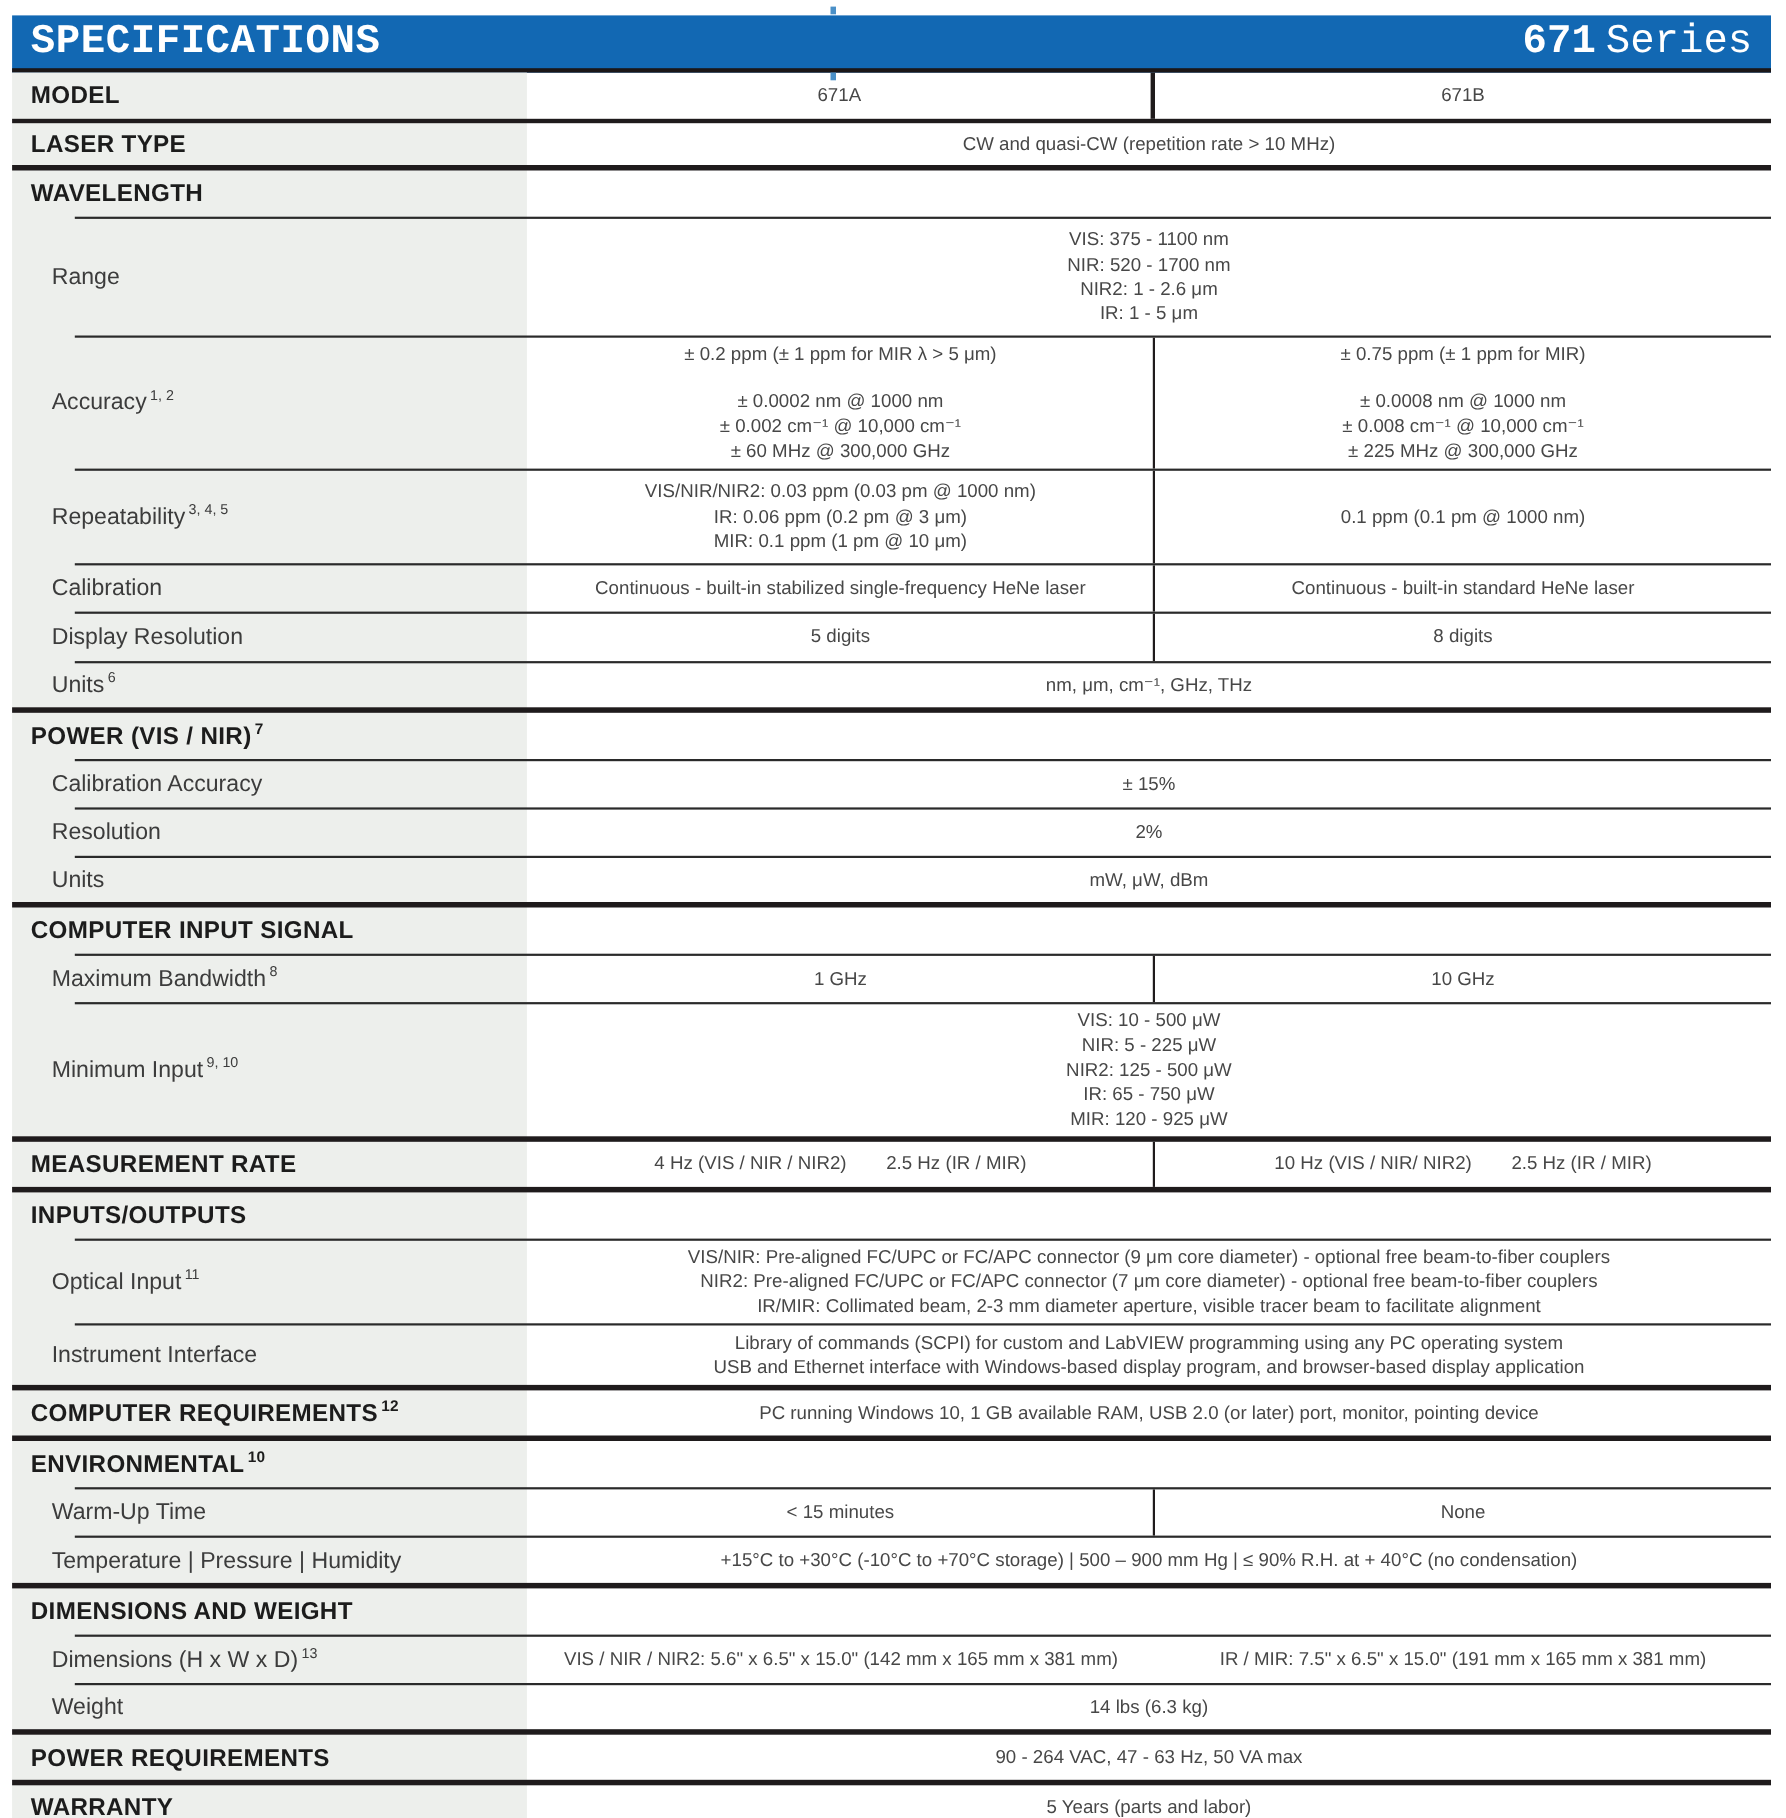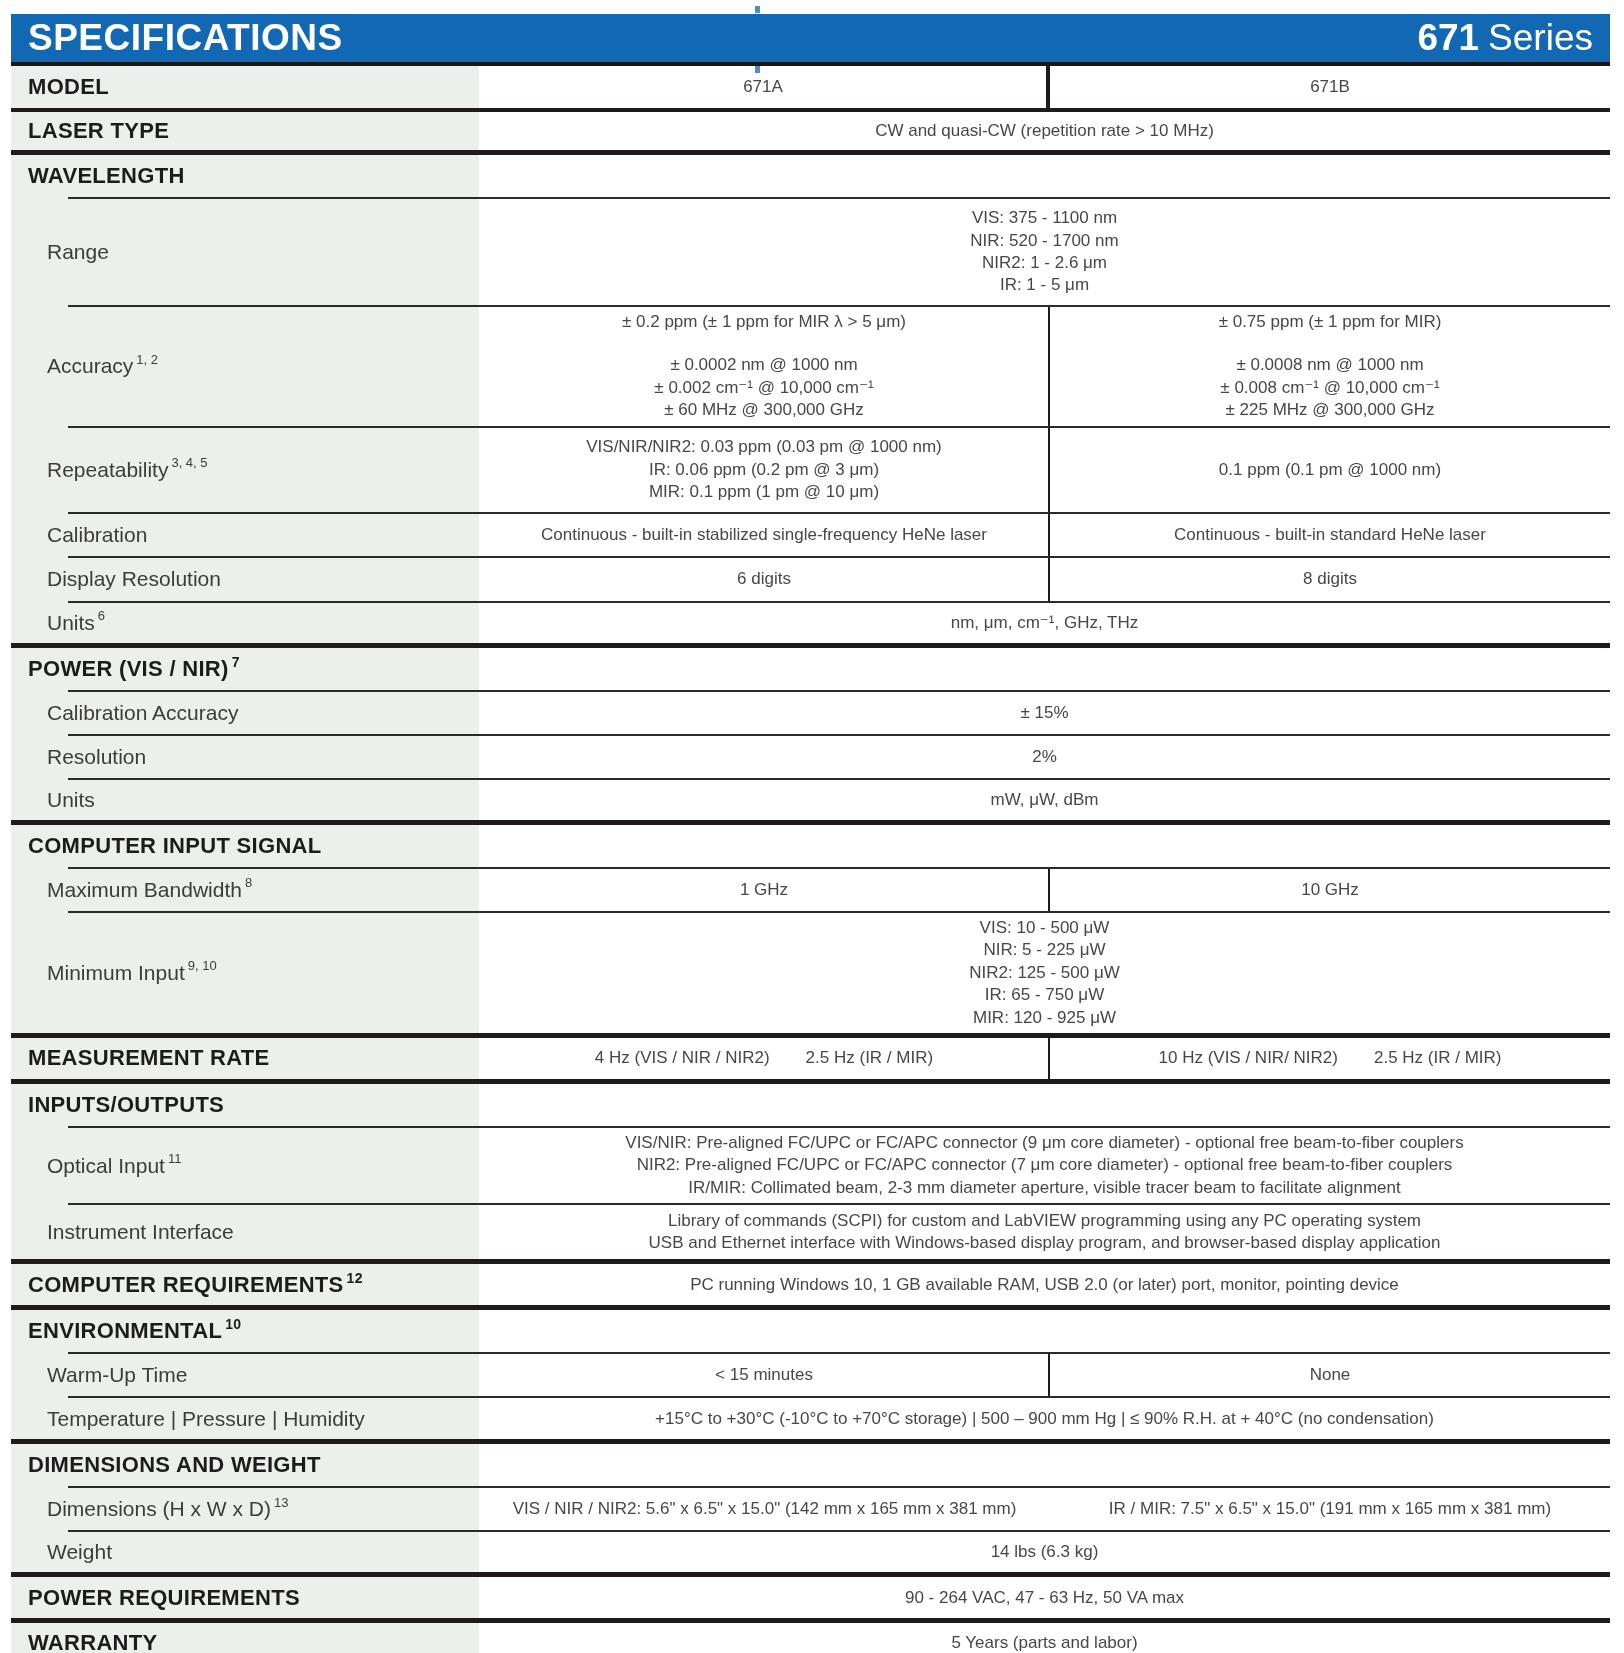--- a/index.html
+++ b/index.html
@@ -3,21 +3,21 @@
 <meta charset="utf-8">
 <style>
   html,body{margin:0;padding:0;background:#fff;}
   body{width:1624px;font-family:"Liberation Sans","DejaVu Sans",sans-serif;-webkit-font-smoothing:antialiased;}
   .page{position:relative;width:1624px;height:1653px;background:#fff;overflow:hidden;}
   .regmark{position:absolute;width:5px;height:7px;background:#4a90c8;left:755px;z-index:5;}
   .regmark.top{top:6px;}
   .regmark.mid{top:66px;}
   .header-bar{position:relative;margin:14px 14px 0 11px;height:52px;background:#1268b3;
     display:flex;align-items:center;justify-content:space-between;padding:0 17px;box-sizing:border-box;
-    border-bottom:4px solid #1b1718;}
+    border-bottom:4px solid #1b1718;font-family:Liberation Mono, monospace;}
   .hdr-title{color:#fff;font-weight:700;font-size:37px;letter-spacing:.5px;}
   .hdr-series{color:#fff;font-size:37px;}
   .hdr-series .num{font-weight:700;margin-right:9px;}
   .tbl{position:relative;margin:0 14px 0 11px;z-index:1;}
   .gray-col{position:absolute;left:0;top:0;bottom:10px;width:468px;background:#edefec;z-index:0;}
   .row{position:relative;display:flex;align-items:stretch;z-index:1;}
   .lbl{width:468px;flex:none;display:flex;align-items:center;box-sizing:border-box;}
   .lbl.sec{font-weight:700;font-size:22px;color:#1c1c1c;padding-left:17px;letter-spacing:.3px;}
   .lbl.sub{font-size:21px;color:#3c3c3c;padding-left:36px;}
   .sup{font-size:13px;position:relative;top:-7px;margin-left:3px;color:#3c3c3c;}
@@ -137,21 +137,21 @@
       <div class="content split">
         <div class="val a">Continuous - built-in stabilized single-frequency HeNe laser</div>
         <div class="val b">Continuous - built-in standard HeNe laser</div>
       </div>
     </div>
     <div class="rule-thin"></div>
 
     <div class="row h43">
       <div class="lbl sub">Display Resolution</div>
       <div class="content split">
-        <div class="val a">6 digits</div>
+        <div class="val a">5 digits</div>
         <div class="val b">8 digits</div>
       </div>
     </div>
     <div class="rule-thin"></div>
 
     <div class="row h40">
       <div class="lbl sub">
           <span>Units</span>
           <span class="sup">6</span>
         </div>

